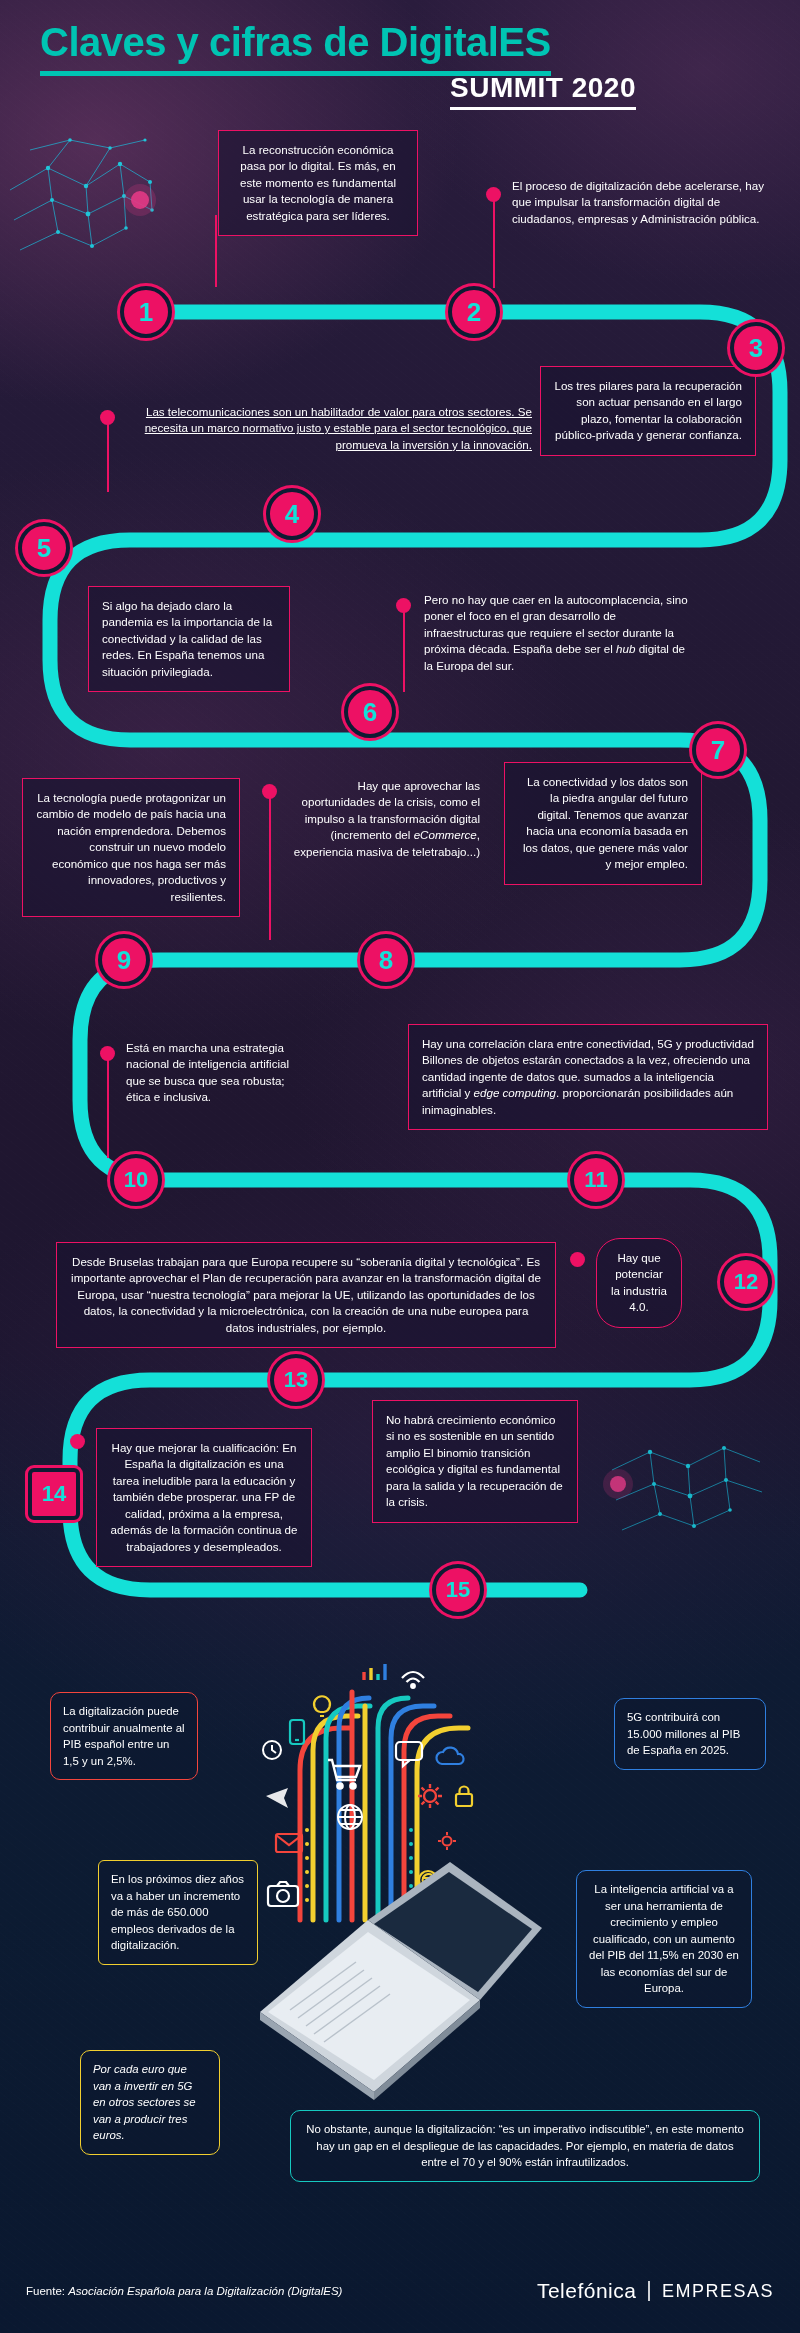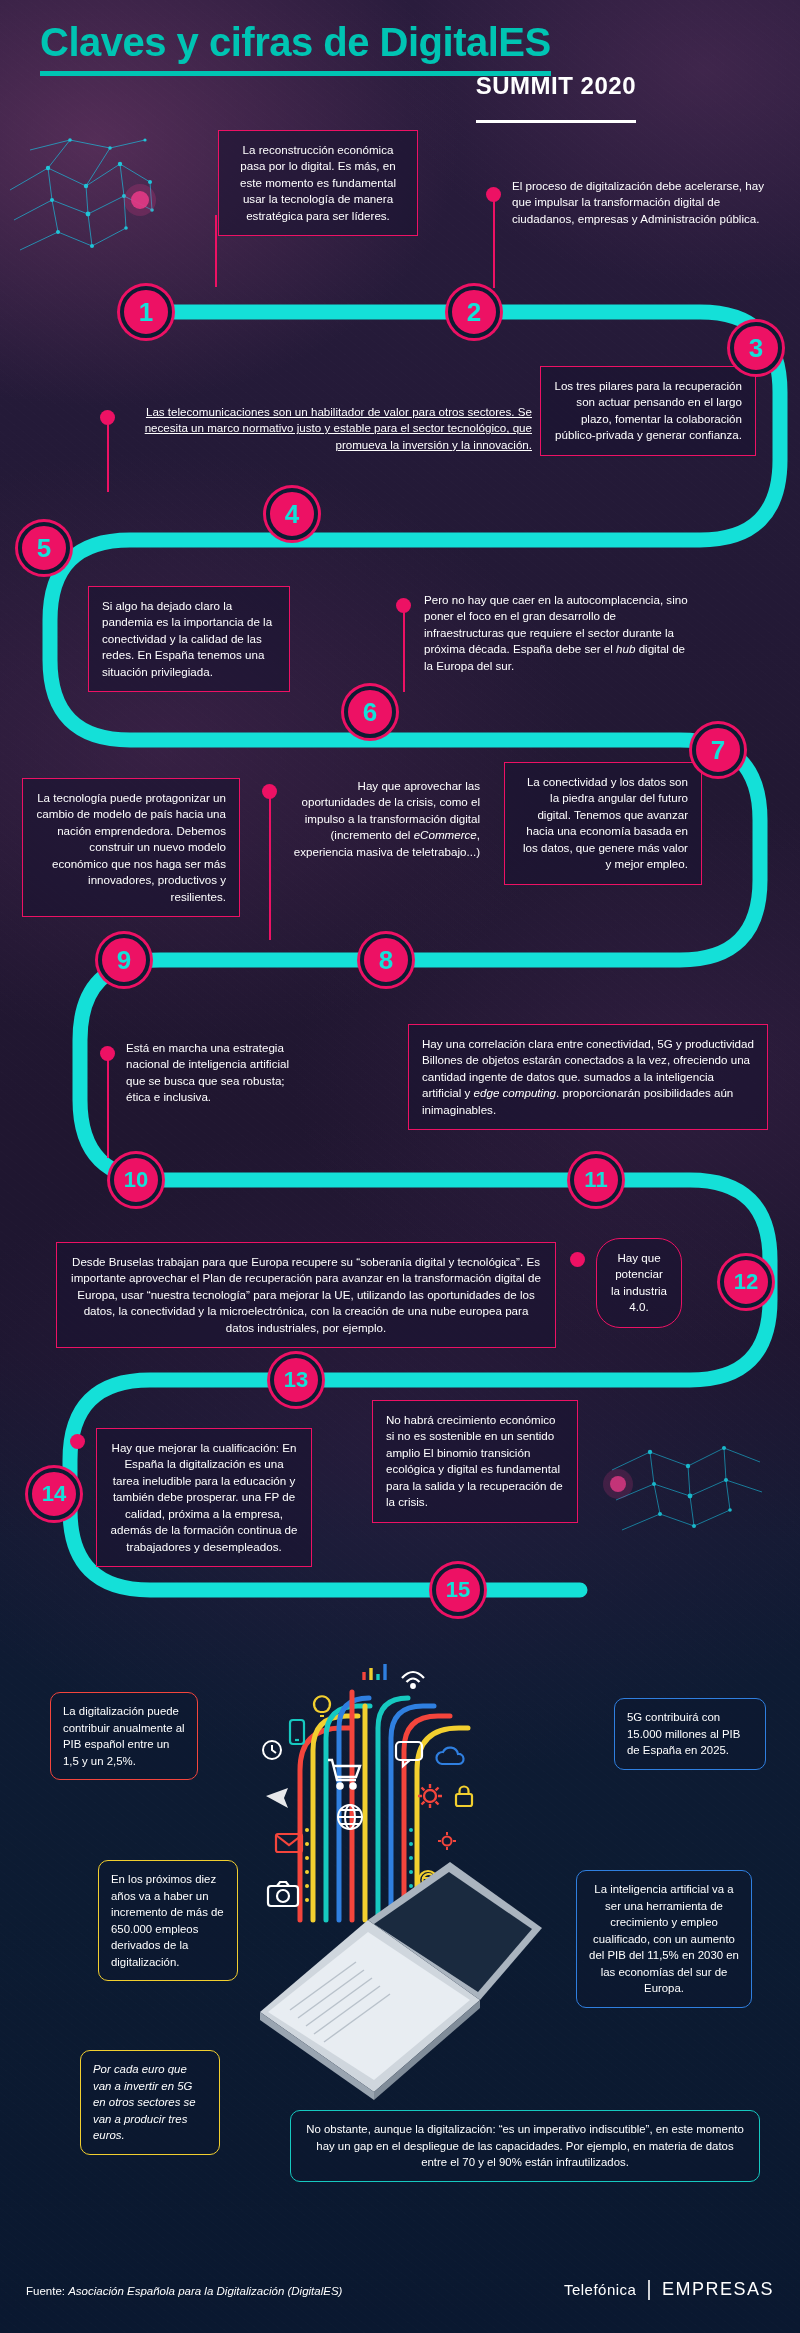--- a/index.html
+++ b/index.html
@@ -31,22 +31,22 @@
   
   .header{ position:absolute; left:0; top:0; width:676px; height:120px; }
   .title{
     position:absolute; left:40px; top:20px;
     font-size:40px; font-weight:bold; letter-spacing:-.5px;
     color:#00c4b3; white-space:nowrap;
     border-bottom:5px solid #00c4b3; padding-bottom:6px;
   }
   .summit{
     position:absolute; right:40px; top:72px;
-    font-size:24px; font-weight:bold; letter-spacing:.5px;
-    color:#ffffff; border-bottom:3px solid #ffffff; padding-bottom:20px;
+    font-size:28px; font-weight:bold; letter-spacing:.5px;
+    color:#ffffff; border-bottom:3px solid #ffffff; padding-bottom:3px;
   }
 
   
   #snake{ position:absolute; left:0; top:0; width:800px; height:2333px; }
 
   
   .badge{
     position:absolute; width:52px; height:52px; border-radius:50%;
     background:#ed1164;
     border:4px solid #0e1b33;
@@ -94,21 +94,21 @@
   .source{
     position:absolute; left:26px; top:22px;
     font-size:11.5px; color:#ffffff;
   }
   .source i{ font-style:italic; }
   .brand{
     position:absolute; right:26px; top:16px;
     display:flex; align-items:center; gap:12px;
   }
   .telefonica{
-    font-size:15px; letter-spacing:.5px; color:#fff; font-weight:normal;
+    font-size:21px; letter-spacing:.5px; color:#fff; font-weight:normal;
     font-family:"Liberation Sans", sans-serif;
   }
   .bar{ width:1.5px; height:20px; background:#fff; opacity:.8; }
   .empresas{ font-size:18px; letter-spacing:1.5px; color:#fff; }
 </style>
 </head>
 <body>
 
 <div id="poster">
   <div class="noise"></div>
@@ -218,21 +218,21 @@
   <div class="badge" style="left:266px;  top:488px;">4</div>
   <div class="badge" style="left:18px;   top:522px;">5</div>
   <div class="badge" style="left:344px;  top:686px;">6</div>
   <div class="badge" style="left:692px;  top:724px;">7</div>
   <div class="badge" style="left:360px;  top:934px;">8</div>
   <div class="badge" style="left:98px;   top:934px;">9</div>
   <div class="badge small" style="left:110px; top:1154px;">10</div>
   <div class="badge small" style="left:570px; top:1154px;">11</div>
   <div class="badge small" style="left:720px; top:1256px;">12</div>
   <div class="badge small" style="left:270px; top:1354px;">13</div>
-  <div class="badge small" style="left:28px;  top:1468px;">14</div>
+  <div class="badge small" style="left:28px;  top:1468px;border-radius:6px;">14</div>
   <div class="badge small" style="left:432px; top:1564px;">15</div>
 
   <div class="qbox ta-c" style="left:218px; top:130px; width:200px;">La reconstrucción económica pasa por lo digital. Es más, en este momento es fundamental usar la tecnología de manera estratégica para ser líderes.</div>
   <div class="stem" style="left:215px; top:215px; width:2px; height:72px;"></div>
 
   <div class="qbox plain ta-l" style="left:512px; top:178px; width:256px;">El proceso de digitalización debe acelerarse, hay que impulsar la transformación digital de ciudadanos, empresas y Administración pública.</div>
   <div class="dot" style="left:486px; top:187px;"></div>
   <div class="stem" style="left:493px; top:196px; width:2px; height:92px;"></div>
 
   <div class="qbox ta-r" style="left:540px; top:366px; width:216px;">Los tres pilares para la recuperación son actuar pensando en el largo plazo, fomentar la colaboración público-privada y generar confianza.</div>
@@ -409,21 +409,21 @@
           <path d="M148 398 L214 350"></path>
           <path d="M156 406 L222 358"></path>
         <path d="M164 414 L230 366"></path>
           <path d="M174 422 L240 374"></path>
       </g>
     </g>
   </svg>
 
   <div class="sbox red" style="left:50px; top:1692px; width:148px;">La digitalización puede contribuir anualmente al PIB español entre un 1,5 y un 2,5%.</div>
 
-  <div class="sbox yellow" style="left:98px; top:1860px; width:140px;">En los próximos diez años va a haber un incremento de más de 650.000 empleos derivados de la digitalización.</div>
+  <div class="sbox yellow" style="left:98px; top:1860px; width:160px;border-radius:6px;">En los próximos diez años va a haber un incremento de más de 650.000 empleos derivados de la digitalización.</div>
 
   <div class="sbox yellow" style="left:80px; top:2050px; width:140px;font-style:italic;">Por cada euro que van a invertir en 5G en otros sectores se van a producir tres euros.</div>
 
   <div class="sbox blue" style="left:614px; top:1698px; width:152px;">5G contribuirá con 15.000 millones al PIB de España en 2025.</div>
 
   <div class="sbox blue ta-c" style="left:576px; top:1870px; width:176px;">La inteligencia artificial va a ser una herramienta de crecimiento y empleo cualificado, con un aumento del PIB del 11,5% en 2030 en las economías del sur de Europa.</div>
 
   <div class="sbox teal ta-c" style="left:290px; top:2110px; width:470px;">No obstante, aunque la digitalización: “es un imperativo indiscutible”, en este momento hay un gap en el despliegue de las capacidades. Por ejemplo, en materia de datos entre el 70 y el 90% están infrautilizados.</div>
 
   <div class="footer">

